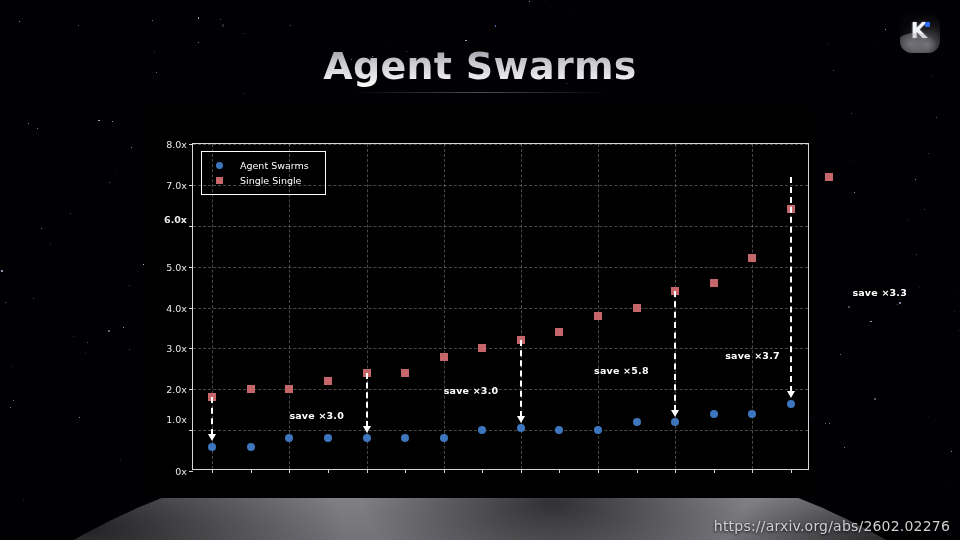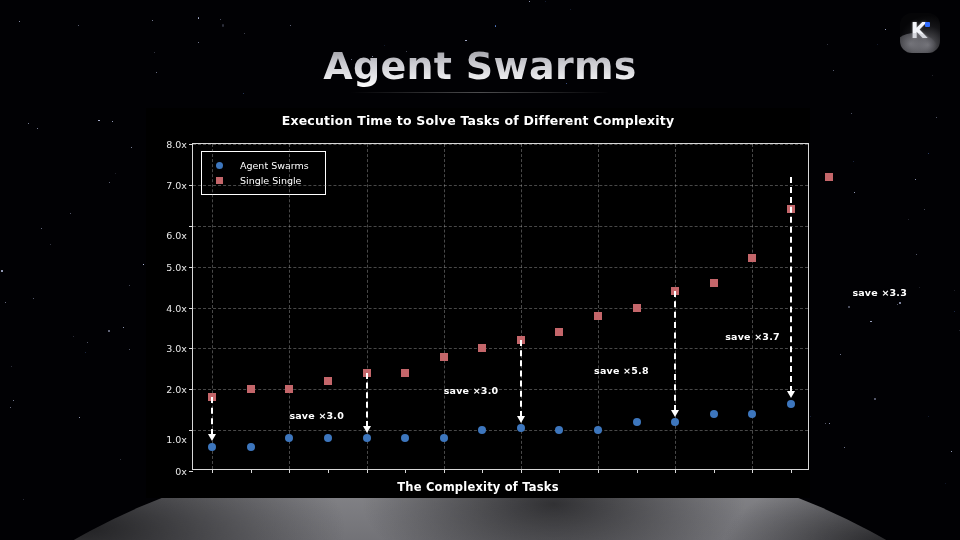--- a/index.html
+++ b/index.html
@@ -338,59 +338,57 @@
   <div class="logo">
     <div class="crescent"></div>
     <div class="k">K</div>
     <div class="dot"></div>
   </div>
 
   <div class="title">Agent Swarms</div>
   <div class="title-rule"></div>
 
   <div class="card">
-    <div class="chart-title">Execution Time to Solve Tasks of Different Complexity</div>
     <div class="ylabel">Execution Time</div>
-    <div class="xlabel">The Complexity of Tasks</div>
 
     <div class="plot" id="plot">
       <div class="legend">
         <div class="legend-row">
           <span class="legend-mark">
               <span class="c"></span>
             </span>
           <span class="legend-lab">Agent Swarms</span>
         </div>
         <div class="legend-row">
           <span class="legend-mark">
               <span class="s"></span>
             </span>
           <span class="legend-lab">Single Single</span>
         </div>
       </div>
     <div class="ytick-mark" style="top: 327px;"></div>
         <div class="ytick" style="top: 327px;">0x</div>
         <div class="gridh" style="top: 286.1px;"></div>
         <div class="ytick-mark" style="top: 286.1px;"></div>
-        <div class="ytick" style="top: 295px;">1.0x</div>
+        <div class="ytick" style="top: 275px;">1.0x</div>
         <div class="gridh" style="top: 245.3px;"></div>
         <div class="ytick-mark" style="top: 245.3px;"></div>
         <div class="ytick" style="top: 245.3px;">2.0x</div>
         <div class="gridh" style="top: 204.4px;"></div>
         <div class="ytick-mark" style="top: 204.4px;"></div>
         <div class="ytick" style="top: 204.4px;">3.0x</div>
         <div class="gridh" style="top: 163.5px;"></div>
         <div class="ytick-mark" style="top: 163.5px;"></div>
         <div class="ytick" style="top: 163.5px;">4.0x</div>
         <div class="gridh" style="top: 122.6px;"></div>
         <div class="ytick-mark" style="top: 122.6px;"></div>
         <div class="ytick" style="top: 122.6px;">5.0x</div>
         <div class="gridh" style="top: 81.8px;"></div>
         <div class="ytick-mark" style="top: 81.8px;"></div>
-        <div class="ytick" style="top: 91px;">6.0x</div>
+        <div class="ytick" style="top: 75px; font-weight: bold;">6.0x</div>
         <div class="gridh" style="top: 40.9px;"></div>
         <div class="ytick-mark" style="top: 40.9px;"></div>
         <div class="ytick" style="top: 40.9px;">7.0x</div>
         <div class="gridh" style="top: 0px;"></div>
         <div class="ytick-mark" style="top: 0px;"></div>
         <div class="ytick" style="top: 0px;">8.0x</div>
         <div class="gridv" style="left: 19.3px;"></div>
         <div class="xtick-mark" style="left: 19.3px;"></div>
         <div class="xtick-mark" style="left: 57.8px;"></div>
         <div class="gridv" style="left: 96.4px;"></div>
@@ -451,20 +449,21 @@
         <div class="arrowhead" style="left: 19.3px; top: 290.3px;"></div>
         <div class="ann" style="left: 96.4px; top: 265.8px;">save ×3.0</div>
         <div class="arrow" style="left: 173.5px; top: 228.9px; height: 54.3px;"></div>
         <div class="arrowhead" style="left: 173.5px; top: 282.2px;"></div>
         <div class="ann" style="left: 250.7px; top: 241.3px;">save ×3.0</div>
         <div class="arrow" style="left: 327.8px; top: 196.2px; height: 76.8px;"></div>
         <div class="arrowhead" style="left: 327.8px; top: 271.9px;"></div>
         <div class="ann" style="left: 401.1px; top: 220.9px;">save ×5.8</div>
         <div class="arrow" style="left: 482px; top: 147.1px; height: 119.7px;"></div>
         <div class="arrowhead" style="left: 482px; top: 265.8px;"></div>
-        <div class="ann" style="left: 532.2px; top: 187px;">save ×3.7</div>
+        <div class="ann" style="left: 532.2px; top: 206px;">save ×3.7</div>
         <div class="arrow" style="left: 597.7px; top: 32.7px; height: 215.7px;"></div>
         <div class="arrowhead" style="left: 597.7px; top: 247.4px;"></div>
         <div class="ann" style="left: 659.4px; top: 143.2px; overflow: visible;">save ×3.3</div>
       </div>
   </div>
 
+  <div class="url">https://arxiv.org/abs/2602.02276</div>
 </div>
 
 </body></html>

